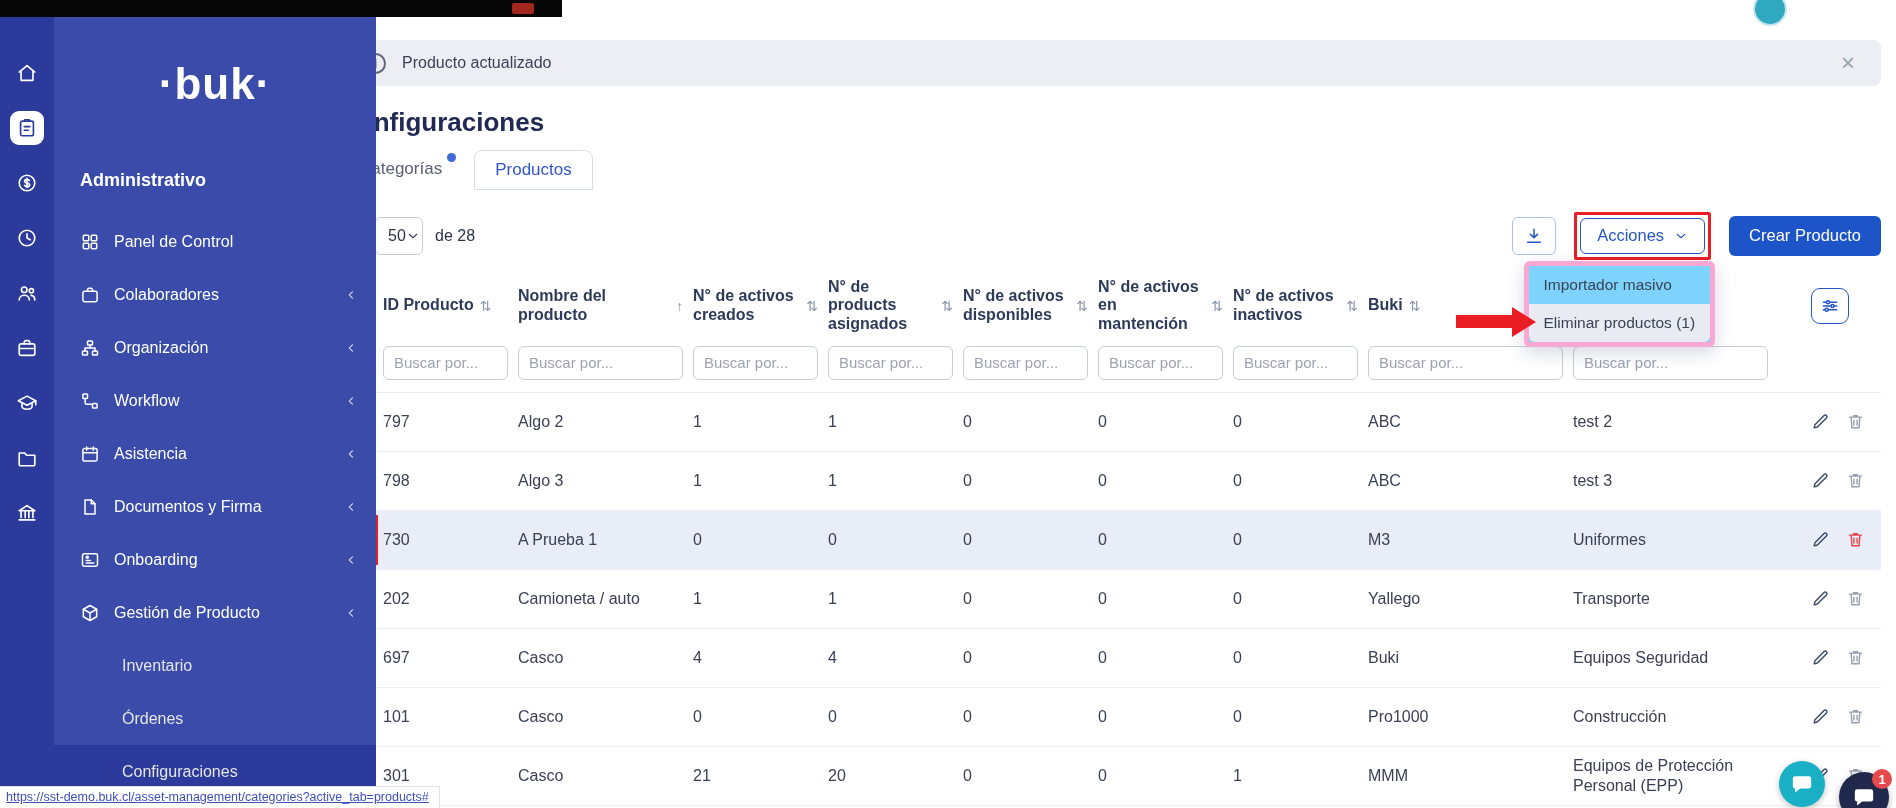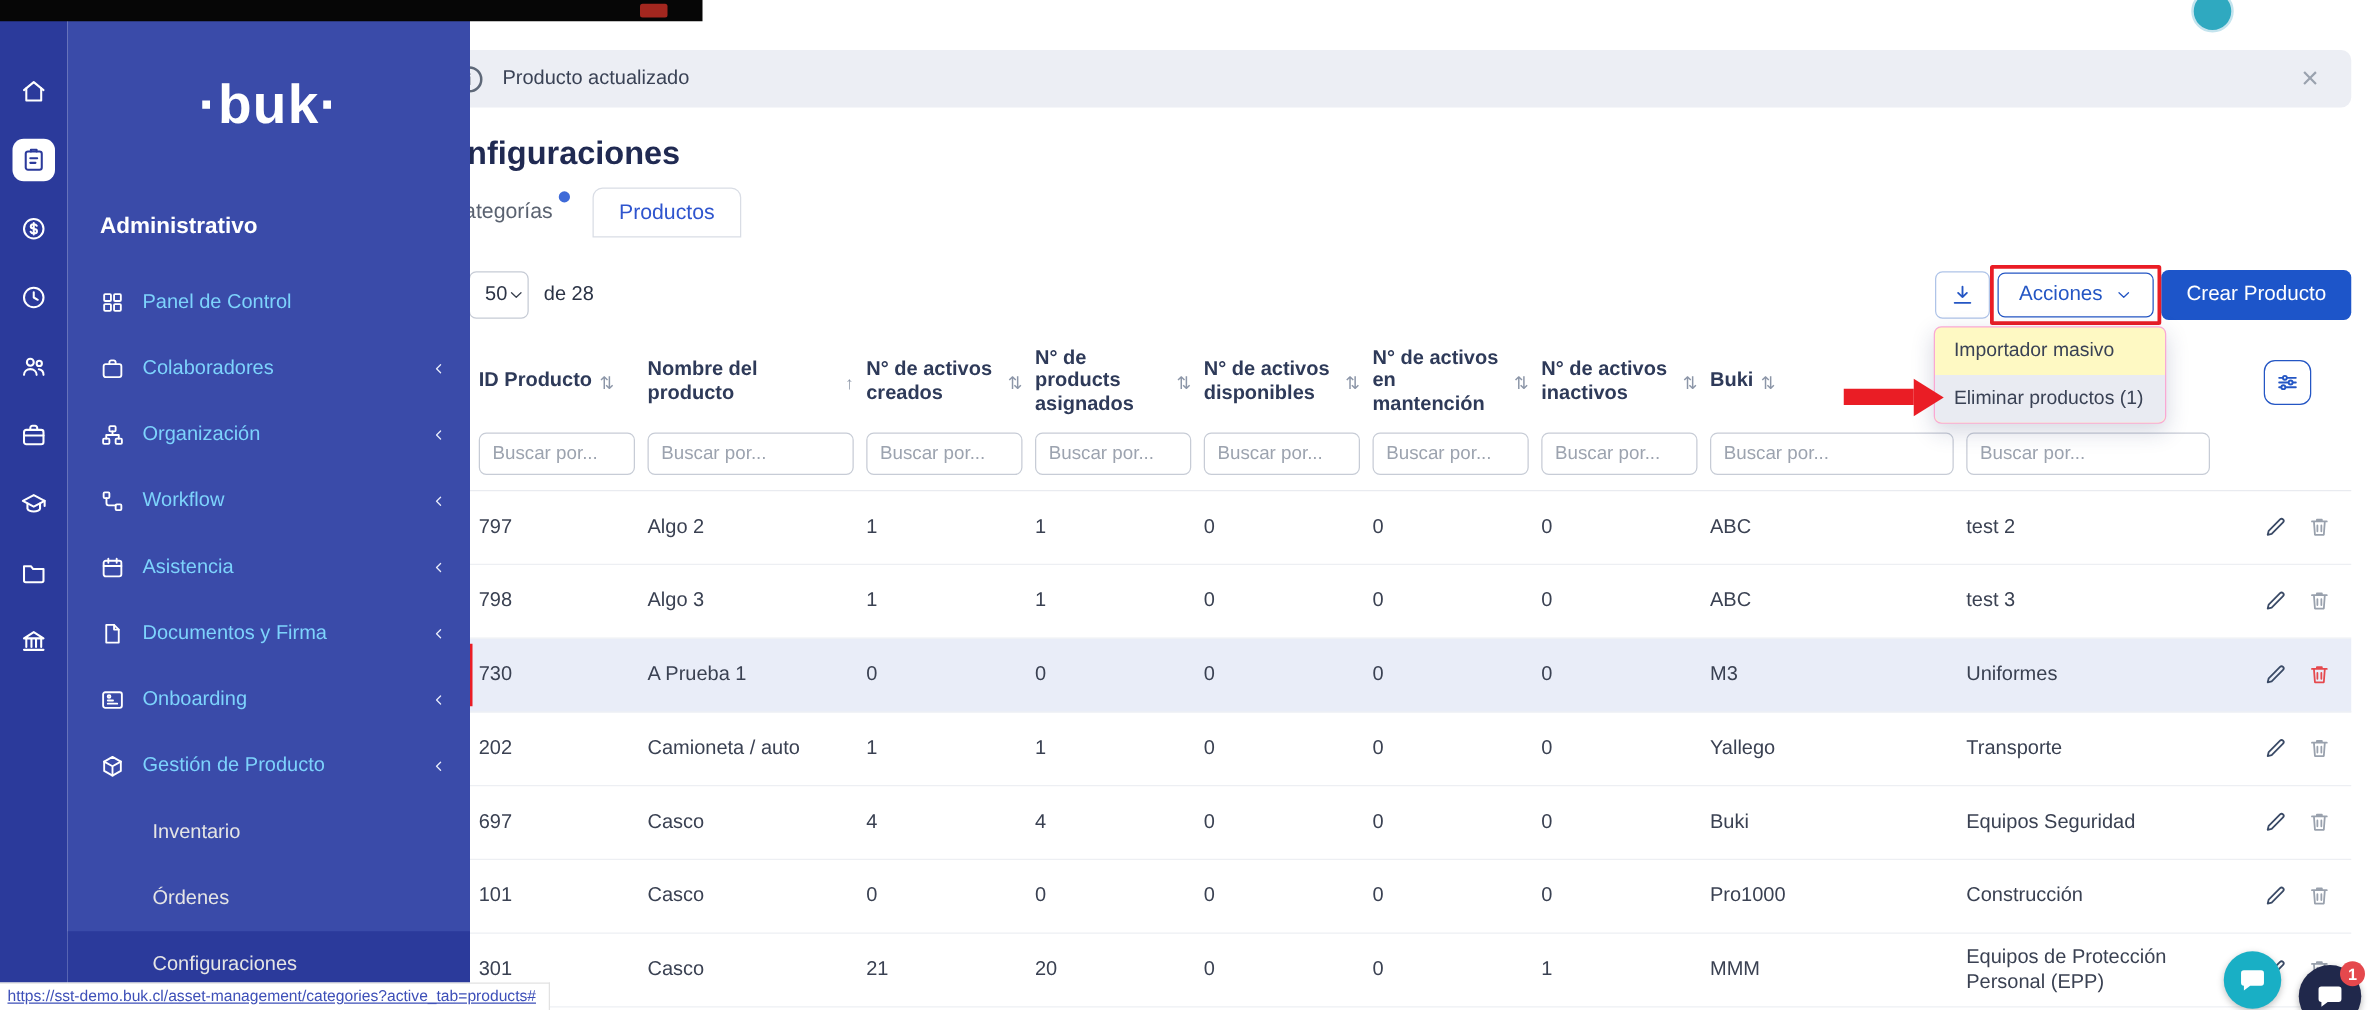--- a/index.html
+++ b/index.html
@@ -23,21 +23,21 @@
   .sidebar{position:absolute;left:0;top:0;width:376px;height:808px;display:flex;z-index:10}
   .rail{width:54px;background:var(--rail-bg);display:flex;flex-direction:column;align-items:center;
     padding-top:56px;gap:21px}
   .rail-item{width:34px;height:34px;border-radius:9px;display:flex;align-items:center;justify-content:center;color:#fff}
   .rail-item.active{background:#fff;color:var(--rail-bg)}
   .menu-col{flex:1;background:var(--sidebar-bg);color:#fff;overflow:hidden}
   .logo{margin-top:62px;text-align:center;font-size:44px;line-height:1;font-weight:700;letter-spacing:1px}
   .section-label{margin:64px 0 0 26px;font-size:18px;font-weight:700}
   .menu{margin-top:24px}
   .menu-item{height:53px;display:flex;align-items:center;gap:14px;padding:0 18px 0 26px;font-size:16px;white-space:nowrap}
-  .mi-label{flex:1;color:#7dd3fc}
+  .mi-label{flex:1;color:#ffffff}
   .mi-chev{color:#E7EBFA}
   .sub-item{height:53px;display:flex;align-items:center;padding-left:68px;font-size:16px;color:#e5e5e5;white-space:nowrap}
   .sub-item.active{background:var(--rail-bg)}
 
   
   .main{position:absolute;left:320px;top:0;width:1576px;height:808px;background:#fff;padding:40px 15px 0 19px}
   .banner{height:46px;background:var(--banner-bg);border-radius:8px;display:flex;align-items:center;padding:0 26px 0 26px}
   .info-icon{width:21px;height:21px;border:2px solid #5E6878;border-radius:50%;color:#5E6878;
     display:flex;align-items:center;justify-content:center;font-size:13px;font-weight:700;flex:none}
   .banner-text{margin-left:16px;font-size:16px;color:#3A4255}
@@ -46,32 +46,32 @@
   .tabs{margin-top:12px;display:flex;gap:12px}
   .tab{padding:9px 20px;font-size:17px;color:#5A6270;position:relative;white-space:nowrap}
   .tab.active{color:var(--tab-active-text);border:1px solid #D9DDE5;border-radius:8px 8px 0 0;background:#fff;font-weight:500}
   .tab-dot{position:absolute;top:3px;right:6px;width:9px;height:9px;border-radius:50%;background:#3E6AD8}
 
   .toolbar{margin-top:22px;display:flex;align-items:center}
   .tb-label{font-size:16px;color:#2B3345}
   .page-size{margin:0 12px;width:48px;height:38px;border:1px solid #C6CBD5;border-radius:6px;background:#fff;
     display:flex;align-items:center;justify-content:space-between;padding:0 9px 0 12px;font-size:16px;color:#2B3345}
   .page-size .i14{color:#39404E}
-  .tb-right{margin-left:auto;display:flex;align-items:center;}
+  .tb-right{margin-left:auto;display:flex;align-items:center;gap:18px}
   .dl-btn{width:44px;height:38px;border:1px solid #AFC4E8;border-radius:6px;background:#fff;color:var(--accent-blue);
     display:flex;align-items:center;justify-content:center}
   .annot-box{position:relative;border:3px solid var(--annotation-red);padding:3px;display:inline-flex;border-radius:2px}
   .actions-btn{height:36px;border:1px solid var(--accent-blue);color:var(--accent-blue);background:#fff;border-radius:6px;
     display:flex;align-items:center;gap:10px;padding:0 16px;font-size:16.5px;white-space:nowrap}
   .actions-btn .i14{color:var(--accent-blue)}
   .create-btn{height:40px;background:var(--primary-button-bg);color:#fff;border:none;border-radius:6px;
     padding:0 20px;font-size:16.5px;white-space:nowrap}
 
-  .dropdown{position:absolute;right:-7px;top:calc(100% + 4px);min-width:186px;width:max-content;background:#fef9c3;
-    border:1px solid #f9a8d4;border-radius:6px;box-shadow:0 6px 18px rgba(35,47,98,.18);z-index:55}
+  .dropdown{position:absolute;right:-7px;top:calc(100% + 4px);min-width:186px;width:max-content;background:#7dd3fc;
+    border:5px solid #f9a8d4;border-radius:6px;box-shadow:0 6px 18px rgba(35,47,98,.18);z-index:55}
   .dd-item{height:38px;display:flex;align-items:center;padding:0 15px;font-size:15.5px;color:#3A4255;white-space:nowrap}
   .dd-item:first-child{border-radius:6px 6px 0 0}
   .dd-item:last-child{border-radius:0 0 6px 6px}
   .dd-item.highlighted{background:#E9EBF2}
   .annot-arrow{position:absolute;right:100%;margin-right:-7px;top:41px;display:flex;align-items:center;z-index:60}
   .arrow-shaft{width:56px;height:13px;background:var(--annotation-red)}
   .arrow-head{width:0;height:0;border-top:15px solid transparent;border-bottom:15px solid transparent;
     border-left:24px solid var(--annotation-red)}
 
   

